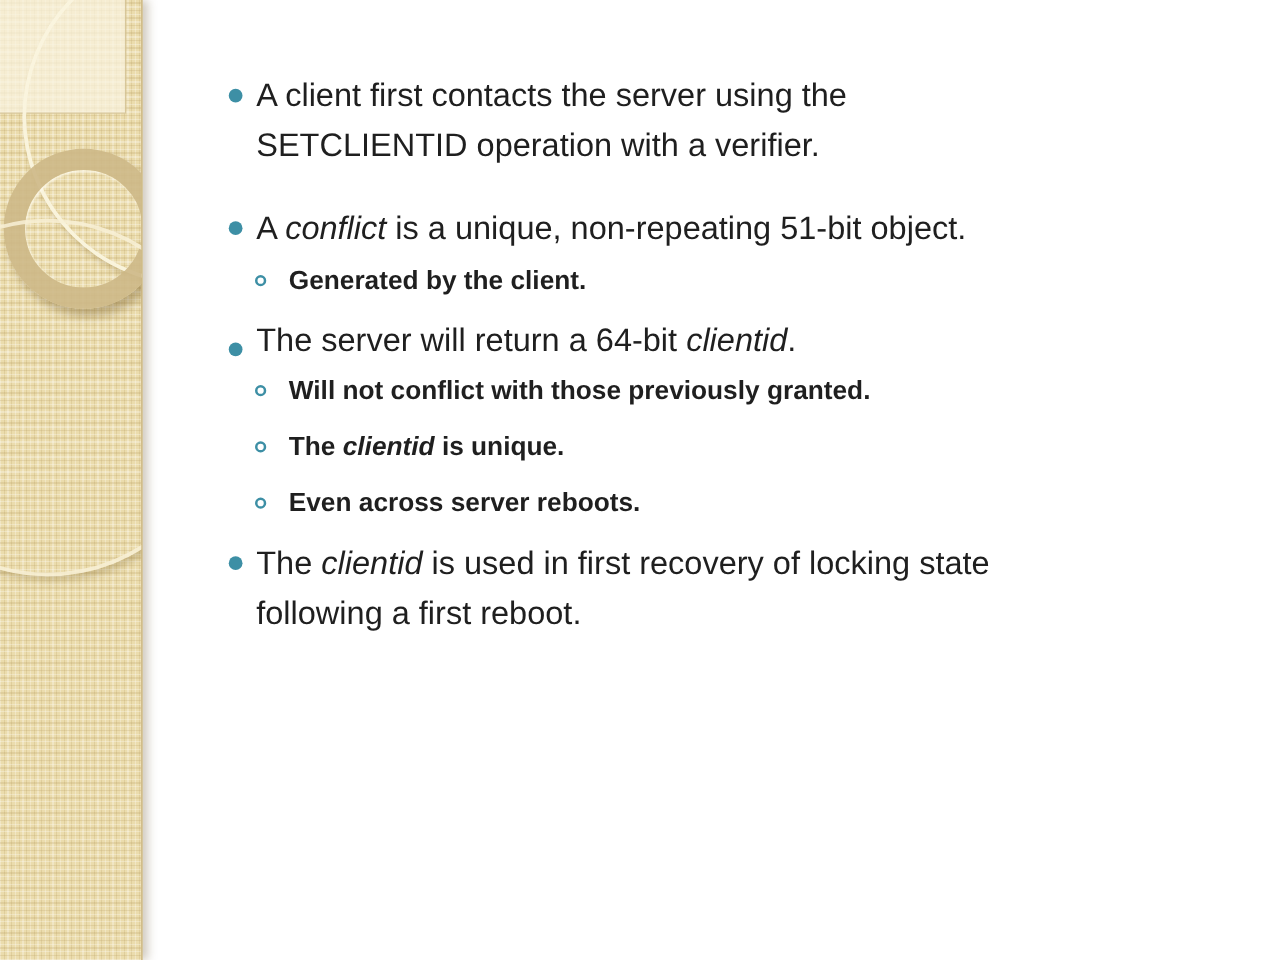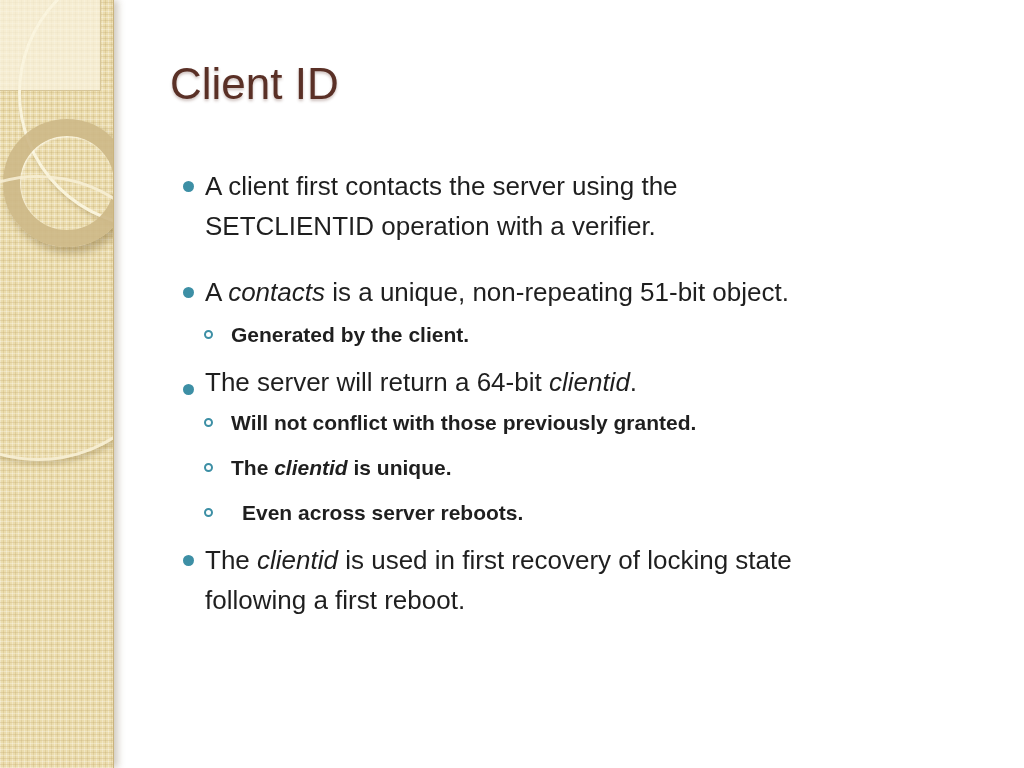--- a/index.html
+++ b/index.html
@@ -67,45 +67,44 @@
     flex:0 0 9px;margin-top:10px;width:9px;height:9px;max-width:9px;
     background:transparent;border:2px solid var(--accent,#3D8FA5);
     border-radius:50%;margin-right:18px;box-sizing:border-box;
   }
   .bullet:nth-child(1){margin-bottom:26px;}
   .bullet:nth-child(2){margin-bottom:8px;}
   .bullet:nth-child(3){margin-bottom:12px;}
   .bullet:nth-child(4){margin-bottom:6px;align-items:center;}
   .bullet:nth-child(5){margin-bottom:15px;}
   .bullet:nth-child(6){margin-bottom:15px;}
-  .bullet:nth-child(7){margin-bottom:12px;gap:11px;}
+  .bullet:nth-child(7){margin-bottom:12px;}
   .bullet:nth-child(8){margin-bottom:10px;}
   .bullet .it{font-style:italic;}
 </style>
 </head>
 <body>
 
 <div class="slide">
   <div class="sidebar">
     <div class="lightbox"></div>
     <div class="circle thin-a"></div>
     <div class="circle ring-b"></div>
     <div class="circle thin-c"></div>
   </div>
 
   <div class="content">
-    <div class="title">Client ID</div>
     <div class="bullets">
         <div class="bullet level1">
           <span class="marker"></span>
           <span class="text"><span>A client first contacts the server using the</span><br><span>SETCLIENTID operation with a verifier.</span></span>
         </div>
         <div class="bullet level1">
           <span class="marker"></span>
-          <span class="text"><span>A </span><span class="it">contacts</span><span> is a unique, non-repeating 51-bit object.</span></span>
+          <span class="text"><span>A </span><span class="it">conflict</span><span> is a unique, non-repeating 51-bit object.</span></span>
         </div>
         <div class="bullet level2">
           <span class="marker"></span>
           <span class="text"><span>Generated by the client.</span></span>
         </div>
         <div class="bullet level1">
           <span class="marker"></span>
           <span class="text"><span>The server will return a 64-bit </span><span class="it">clientid</span><span>.</span></span>
         </div>
         <div class="bullet level2">

